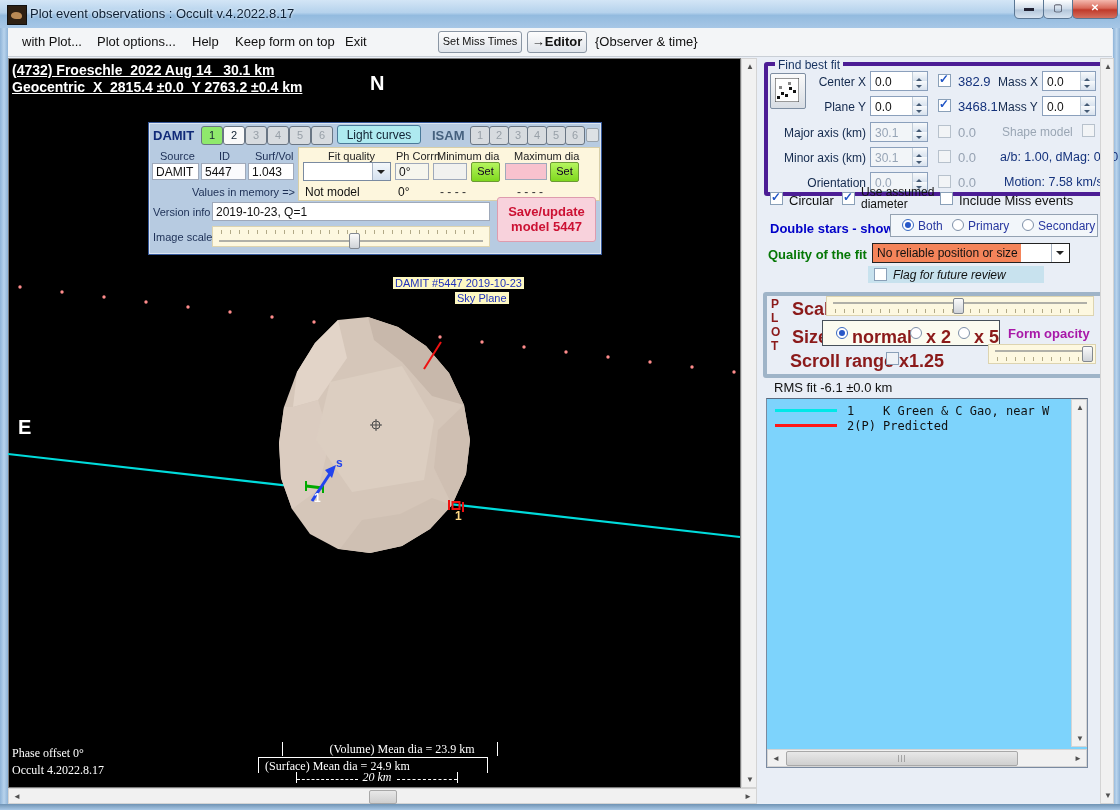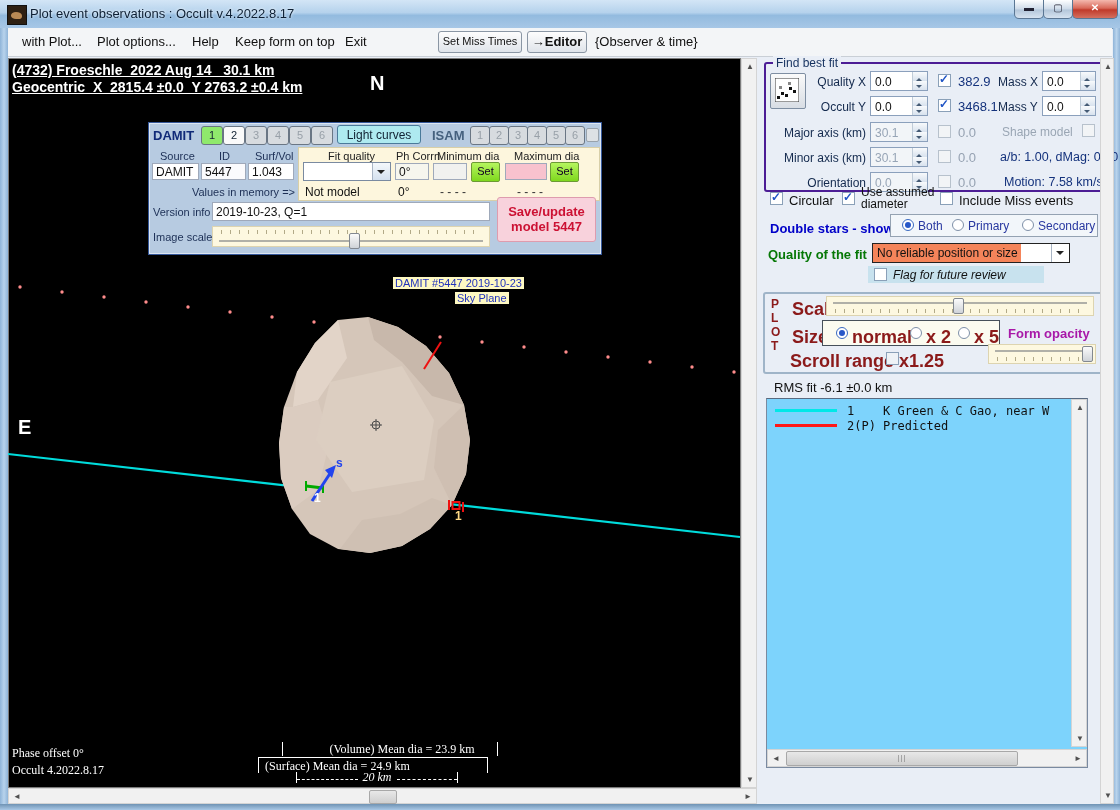--- a/index.html
+++ b/index.html
@@ -49,21 +49,21 @@
   .spin .ud{width:14px;border-left:1px solid #c0ccd8;display:flex;flex-direction:column;}
   .spin .ud i{flex:1;position:relative;background:linear-gradient(#f8fafc,#d8e2ee);}
   .spin .ud i.u::after{content:"";position:absolute;left:3px;top:3px;border:3px solid transparent;border-bottom-color:#445a74;}
   .spin .ud i.d::after{content:"";position:absolute;left:3px;top:4px;border:3px solid transparent;border-top-color:#445a74;}
   .spin.dis{background:#f2f5f8;}
   .spin.dis .sv{color:#97a5b6;}
   .dd{position:absolute;background:#fff;border:1px solid #7a8aa0;display:flex;box-sizing:border-box;}
   .dd .dv{flex:1;font-size:12px;padding:2px 4px;color:#111;white-space:nowrap;overflow:hidden;}
   .dd .da{width:17px;border-left:1px solid #a8b4c4;background:linear-gradient(#f4f8fc,#d5e1ef);position:relative;}
   .dd .da::after{content:"";position:absolute;left:4px;top:7px;border:4px solid transparent;border-top-color:#222;}
-  .gb{position:absolute;border:2px solid #4c1d95;border-radius:3px;}
+  .gb{position:absolute;border:4px solid #4c1d95;border-radius:3px;}
   .gb .gbl{position:absolute;top:-8px;left:7px;background:#e9eef6;font-size:12px;color:#15315f;padding:0 3px;}
   .lab{position:absolute;font-size:12px;color:#13294d;white-space:nowrap;}
   .val{position:absolute;font-size:13px;color:#14327c;white-space:nowrap;}
   .gray{color:#96a2b2;}
   .maroon{color:#8b1a1a;font-weight:bold;font-size:18px;}
   .sld{position:absolute;background:#fdf8e0;border:1px solid #ddd4b0;box-sizing:border-box;}
   .sld .trk{position:absolute;left:6px;right:6px;top:5px;height:2px;background:#b0b0a8;}
   .sld .tks{position:absolute;left:8px;right:8px;bottom:2px;height:4px;background:repeating-linear-gradient(90deg,#b2aa88 0 1px,transparent 1px 9px);}
   .sld .th{position:absolute;top:1px;width:9px;height:14px;background:linear-gradient(#fbfbfb,#cfd3d8);border:1px solid #828890;border-radius:2px;}
   .sb{position:absolute;background:#f1f1f1;border:1px solid #d4d4d4;box-sizing:border-box;}
@@ -255,40 +255,40 @@
       <rect x="0" y="0" width="24" height="24" fill="#fff" stroke="#333"></rect>
       <rect x="2" y="18" width="3" height="3" fill="#111"></rect>
         <rect x="6" y="14" width="3" height="3" fill="#111"></rect>
       <rect x="10" y="16" width="3" height="3" fill="#111"></rect>
         <rect x="14" y="9" width="3" height="3" fill="#111"></rect>
       <rect x="18" y="12" width="3" height="3" fill="#111"></rect>
         <rect x="13" y="4" width="3" height="3" fill="#888"></rect>
       <rect x="4" y="8" width="3" height="3" fill="#888"></rect>
     </svg>
   </div>
-  <div class="lab" style="left:766px;top:75px;width:100px;text-align:right;">Quality X</div>
+  <div class="lab" style="left:766px;top:75px;width:100px;text-align:right;">Center X</div>
   <div class="spin" style="left:870px;top:71px;width:58px;">
       <span class="sv">0.0</span>
       <span class="ud">
         <i class="u"></i>
         <i class="d"></i>
       </span>
     </div>
   <span class="chk on" style="left:938px;top:74px;"></span>
   <div class="val" style="left:958px;top:74px;">382.9</div>
   <div class="lab" style="left:998px;top:75px;">Mass X</div>
   <div class="spin" style="left:1042px;top:71px;width:54px;">
       <span class="sv">0.0</span>
       <span class="ud">
         <i class="u"></i>
         <i class="d"></i>
       </span>
     </div>
 
-  <div class="lab" style="left:766px;top:100px;width:100px;text-align:right;">Occult Y</div>
+  <div class="lab" style="left:766px;top:100px;width:100px;text-align:right;">Plane Y</div>
   <div class="spin" style="left:870px;top:96px;width:58px;">
       <span class="sv">0.0</span>
       <span class="ud">
         <i class="u"></i>
         <i class="d"></i>
       </span>
     </div>
   <span class="chk on" style="left:938px;top:99px;"></span>
   <div class="val" style="left:958px;top:99px;">3468.1</div>
   <div class="lab" style="left:998px;top:100px;">Mass Y</div>

